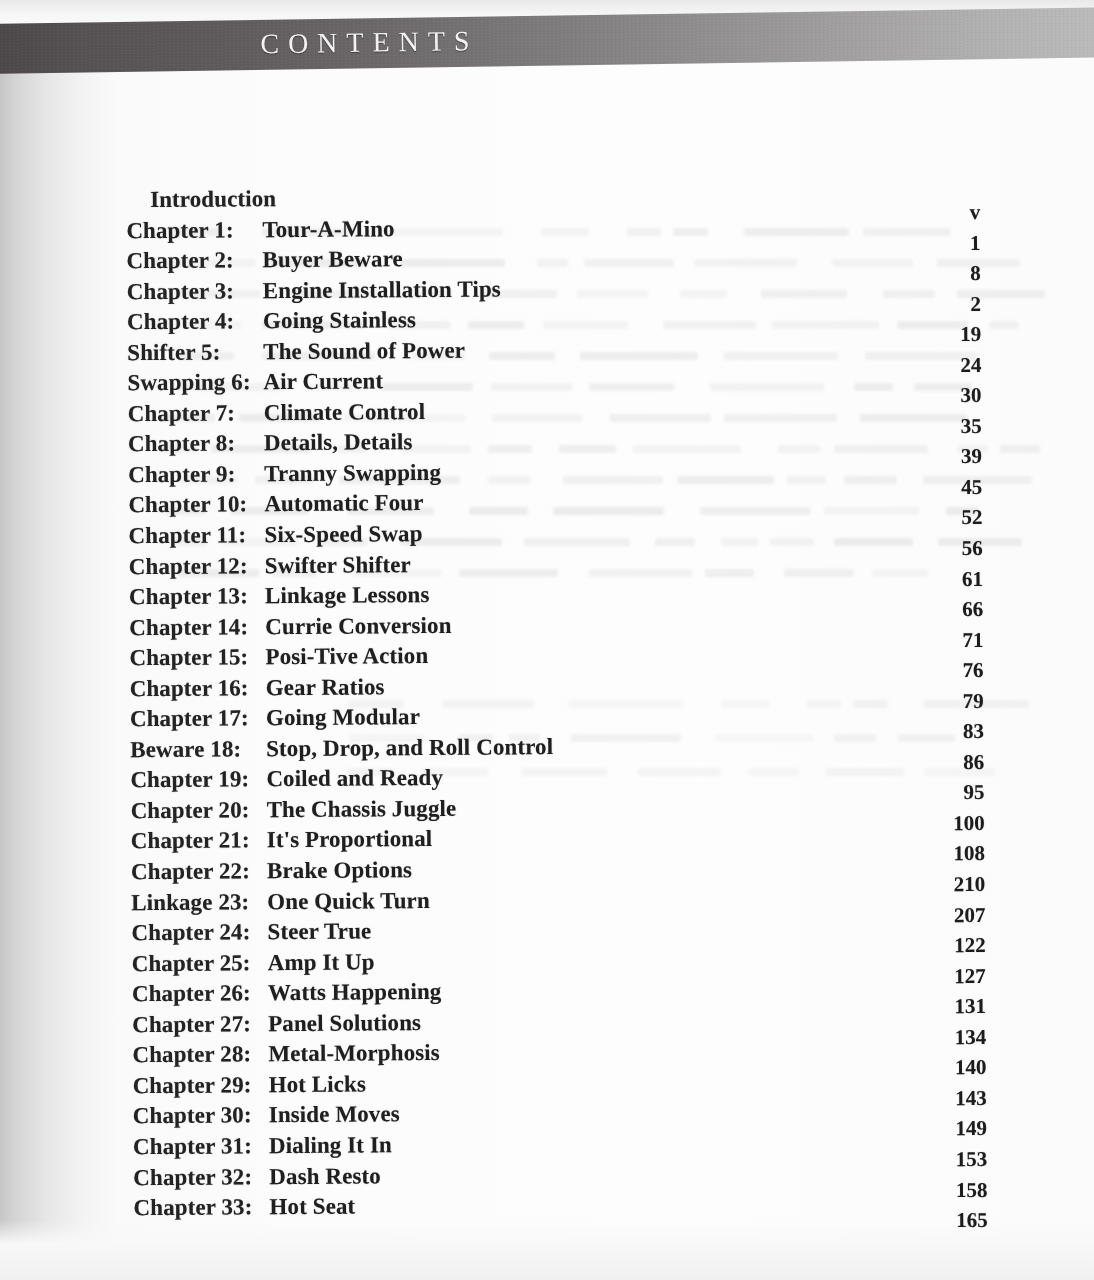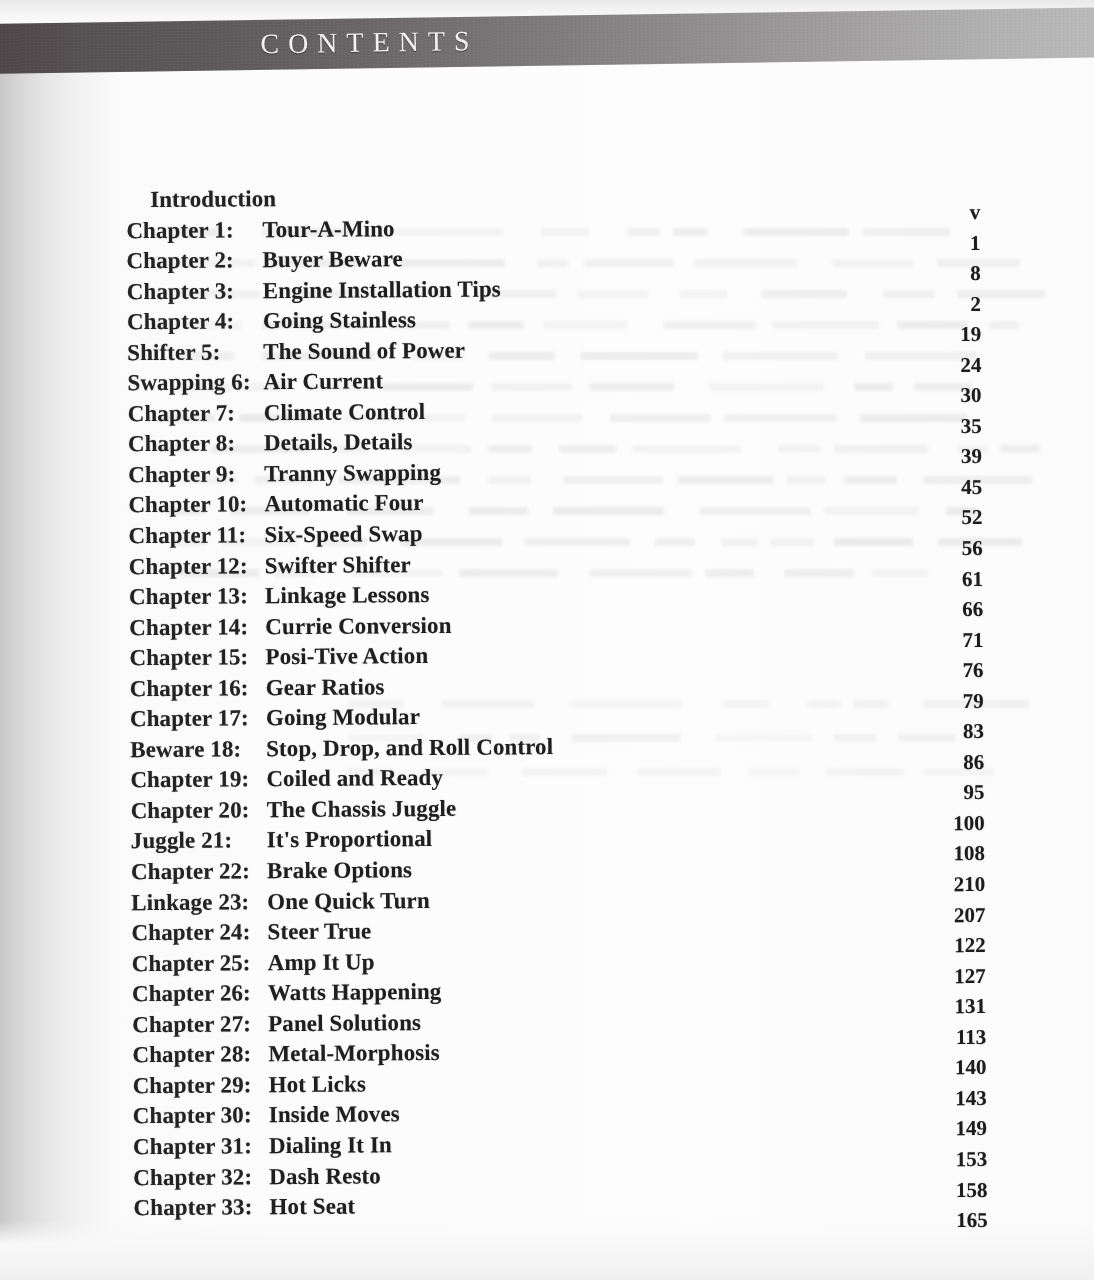--- a/index.html
+++ b/index.html
@@ -408,21 +408,21 @@
         <div class="toc-label">Chapter 19:</div>
         <div class="toc-title">Coiled and Ready</div>
         <div class="toc-page">95</div>
       </div>
       <div class="toc-row">
         <div class="toc-label">Chapter 20:</div>
         <div class="toc-title">The Chassis Juggle</div>
         <div class="toc-page">100</div>
       </div>
       <div class="toc-row">
-        <div class="toc-label">Juggle 21:</div>
+        <div class="toc-label">Chapter 21:</div>
         <div class="toc-title">It's Proportional</div>
         <div class="toc-page">108</div>
       </div>
       <div class="toc-row">
         <div class="toc-label">Chapter 22:</div>
         <div class="toc-title">Brake Options</div>
         <div class="toc-page">210</div>
       </div>
       <div class="toc-row">
         <div class="toc-label">Linkage 23:</div>
@@ -440,21 +440,21 @@
         <div class="toc-page">127</div>
       </div>
       <div class="toc-row">
         <div class="toc-label">Chapter 26:</div>
         <div class="toc-title">Watts Happening</div>
         <div class="toc-page">131</div>
       </div>
       <div class="toc-row">
         <div class="toc-label">Chapter 27:</div>
         <div class="toc-title">Panel Solutions</div>
-        <div class="toc-page">113</div>
+        <div class="toc-page">134</div>
       </div>
       <div class="toc-row">
         <div class="toc-label">Chapter 28:</div>
         <div class="toc-title">Metal-Morphosis</div>
         <div class="toc-page">140</div>
       </div>
       <div class="toc-row">
         <div class="toc-label">Chapter 29:</div>
         <div class="toc-title">Hot Licks</div>
         <div class="toc-page">143</div>

